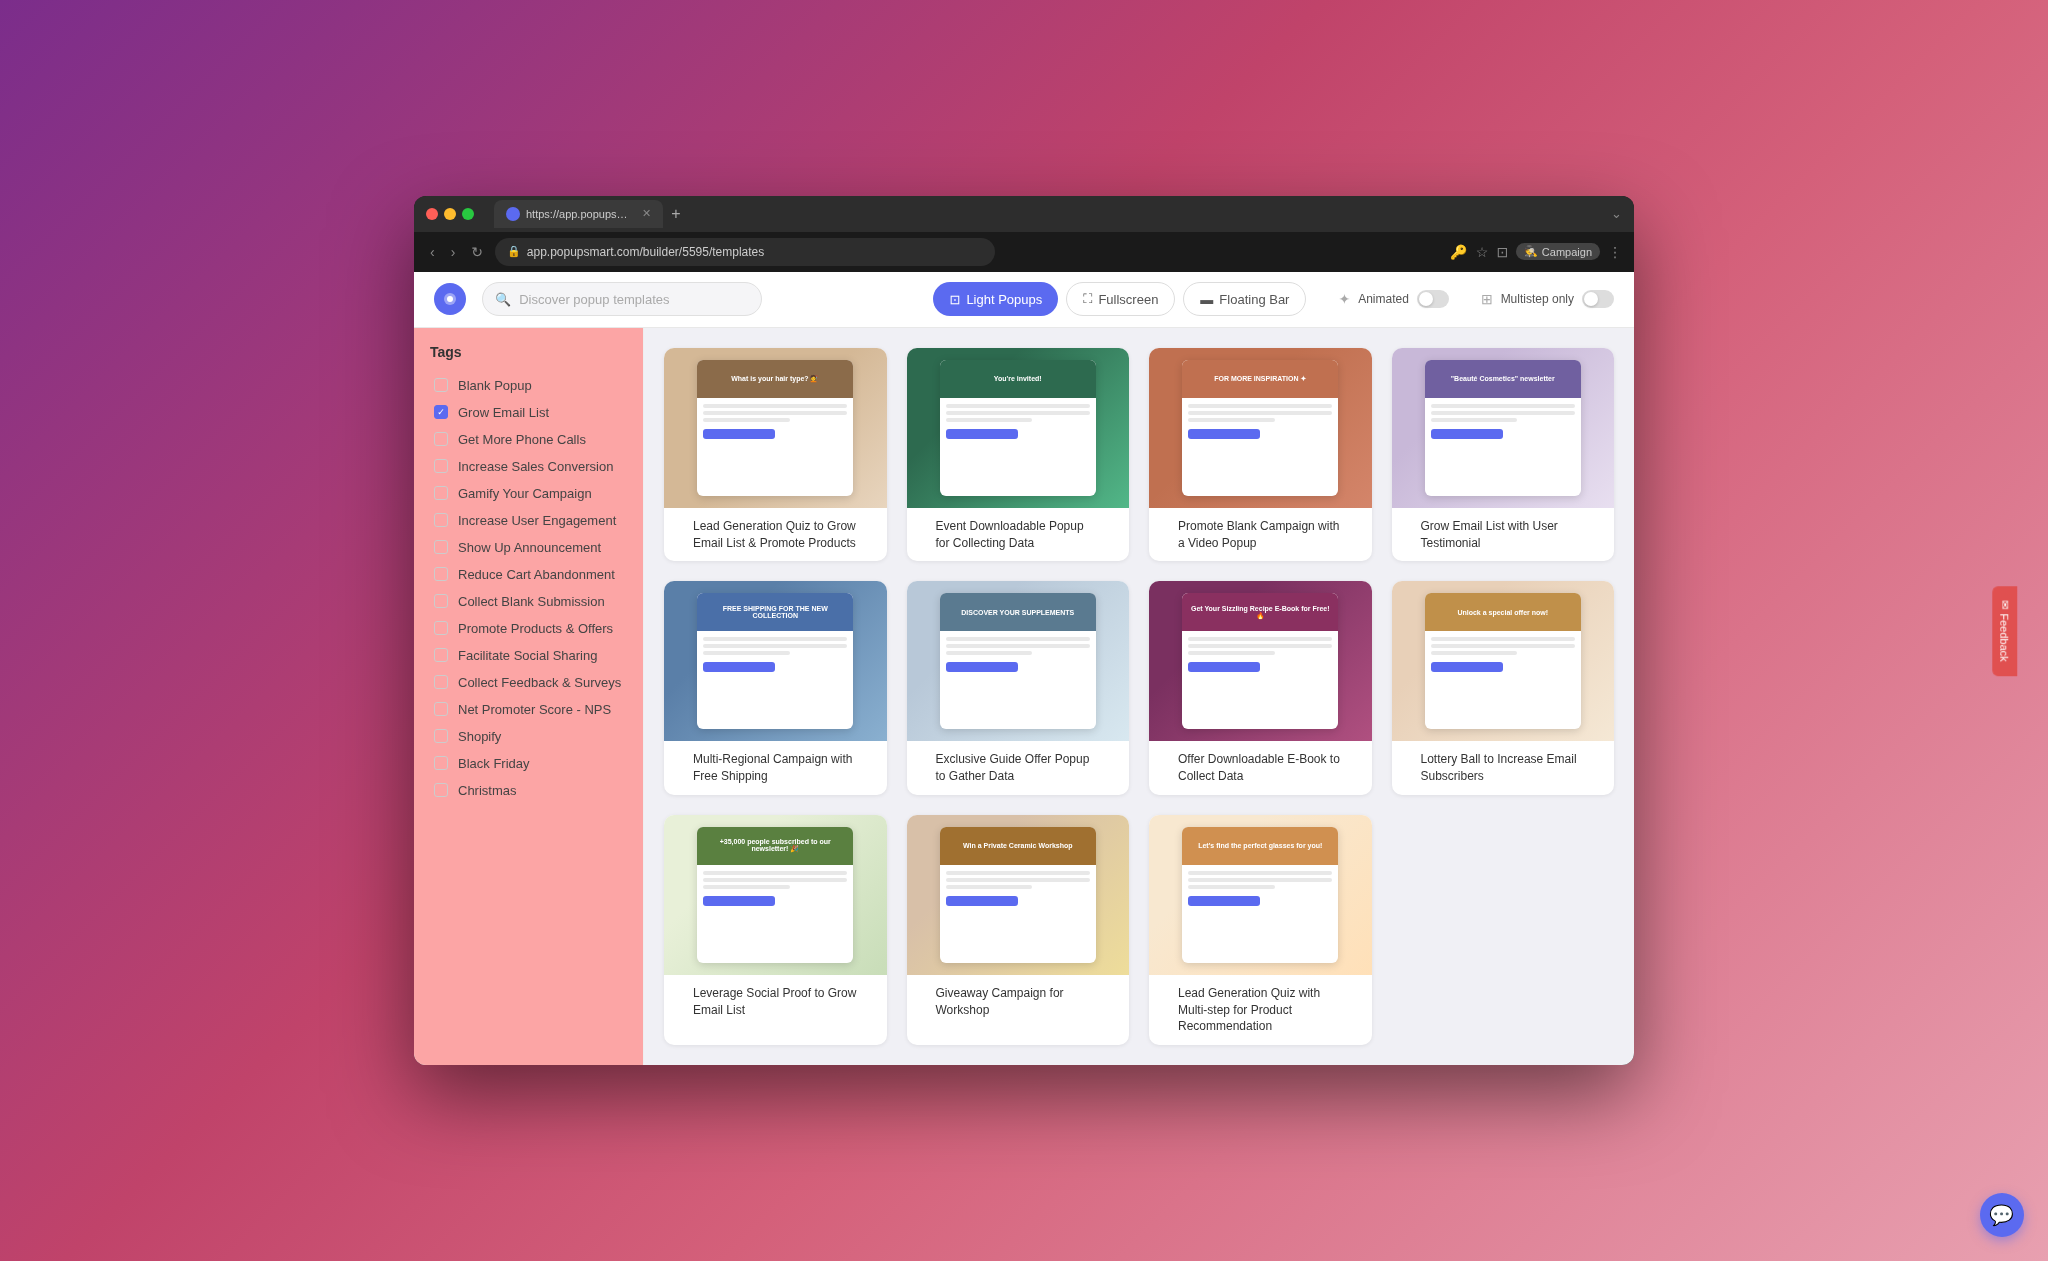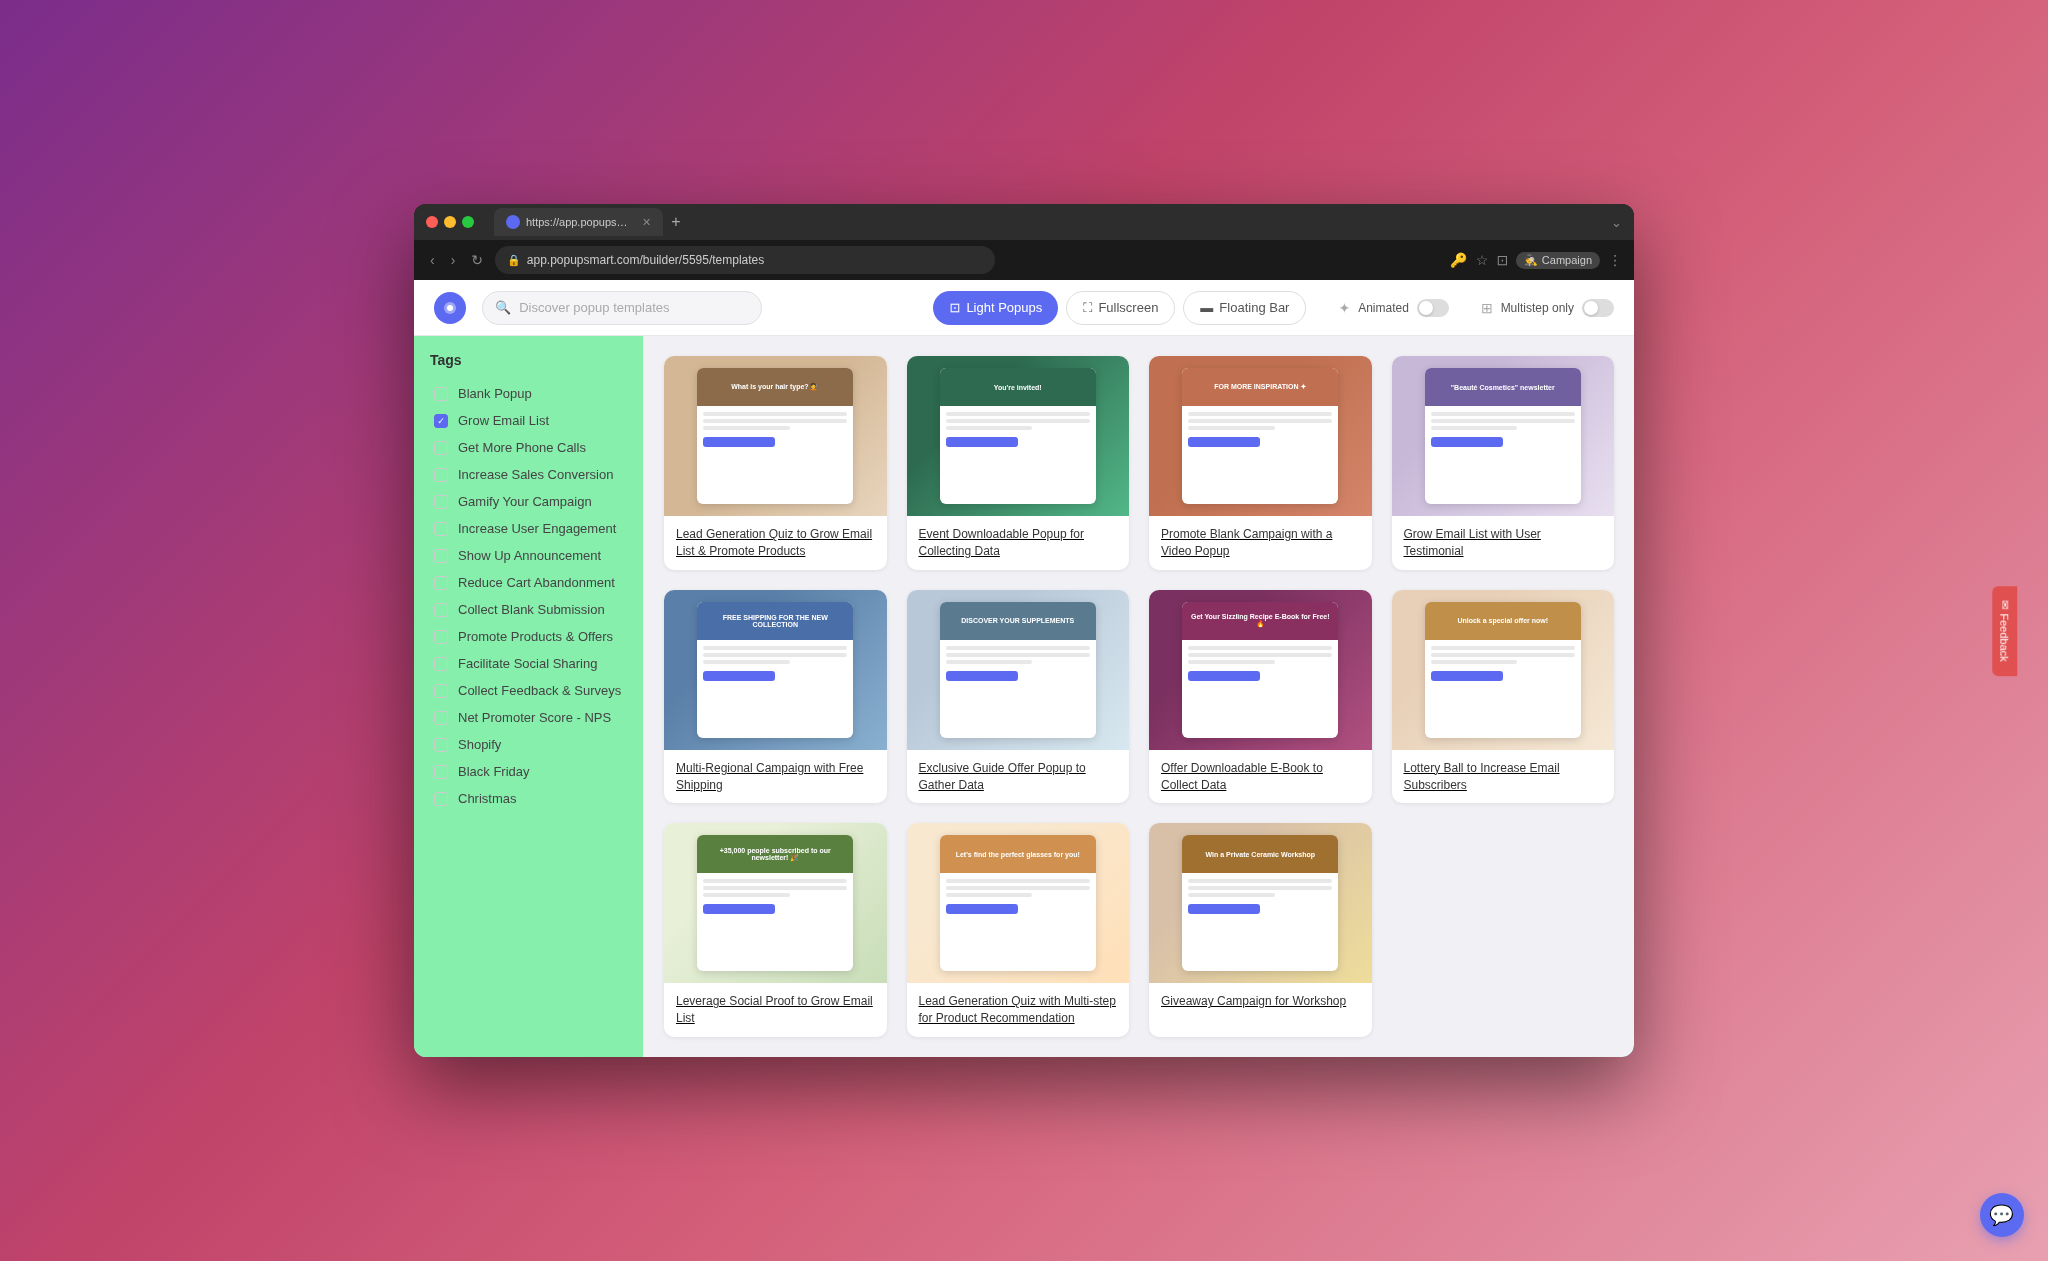--- a/index.html
+++ b/index.html
@@ -208,21 +208,21 @@
     .app-main {
       display: flex;
       flex: 1;
       min-height: 600px;
     }
 
     
     .sidebar {
       width: 230px;
       flex-shrink: 0;
-      background: #86efac;
+      background: #fca5a5;
       padding: 16px;
       border-right: 1px solid #eee;
       overflow-y: auto;
     }
     .sidebar-title {
       font-size: 14px;
       font-weight: 600;
       color: #333;
       margin-bottom: 12px;
     }
@@ -331,22 +331,21 @@
     .thumb-line.short { width: 60%; }
     .thumb-btn {
       height: 10px;
       background: #5b6af0;
       border-radius: 3px;
       margin-top: 4px;
       width: 50%;
     }
 
     .template-info {
-      padding: 10px 12px;
-      text-decoration: underline;
+      padding: 10px 29px;
     }
     .template-name {
       font-size: 12px;
       color: #333;
       line-height: 1.4;
       font-weight: 500;
     }
 
     
     .feedback-tab {
@@ -681,49 +680,49 @@
                     <div class="thumb-line short"></div>
                     <div class="thumb-btn"></div>
                   </div>
                 </div>
               </div>
               <div class="template-info">
                 <div class="template-name">Leverage Social Proof to Grow Email List</div>
               </div>
             </div>
             <div class="template-card">
+              <div class="template-thumb thumb-11">
+                <div class="thumb-inner">
+                  <div class="thumb-header" style="background: rgb(160, 112, 48); font-size: 7px; padding: 4px; color: white; word-break: break-word;">Win a Private Ceramic Workshop</div>
+                  <div class="thumb-body">
+                    <div class="thumb-line"></div>
+                    <div class="thumb-line"></div>
+                    <div class="thumb-line short"></div>
+                    <div class="thumb-btn"></div>
+                  </div>
+                </div>
+              </div>
+              <div class="template-info">
+                <div class="template-name">Giveaway Campaign for Workshop</div>
+              </div>
+            </div>
+            <div class="template-card">
               <div class="template-thumb thumb-12">
                 <div class="thumb-inner">
                   <div class="thumb-header" style="background: rgb(208, 144, 80); font-size: 7px; padding: 4px; color: white; word-break: break-word;">Let's find the perfect glasses for you!</div>
                   <div class="thumb-body">
                     <div class="thumb-line"></div>
                     <div class="thumb-line"></div>
                     <div class="thumb-line short"></div>
                     <div class="thumb-btn"></div>
                   </div>
                 </div>
               </div>
               <div class="template-info">
                 <div class="template-name">Lead Generation Quiz with Multi-step for Product Recommendation</div>
-              </div>
-            </div>
-            <div class="template-card">
-              <div class="template-thumb thumb-11">
-                <div class="thumb-inner">
-                  <div class="thumb-header" style="background: rgb(160, 112, 48); font-size: 7px; padding: 4px; color: white; word-break: break-word;">Win a Private Ceramic Workshop</div>
-                  <div class="thumb-body">
-                    <div class="thumb-line"></div>
-                    <div class="thumb-line"></div>
-                    <div class="thumb-line short"></div>
-                    <div class="thumb-btn"></div>
-                  </div>
-                </div>
-              </div>
-              <div class="template-info">
-                <div class="template-name">Giveaway Campaign for Workshop</div>
               </div>
             </div>
           </div>
       </div>
 
     </div>
   </div>
 </div>
 
 <div class="feedback-tab">

